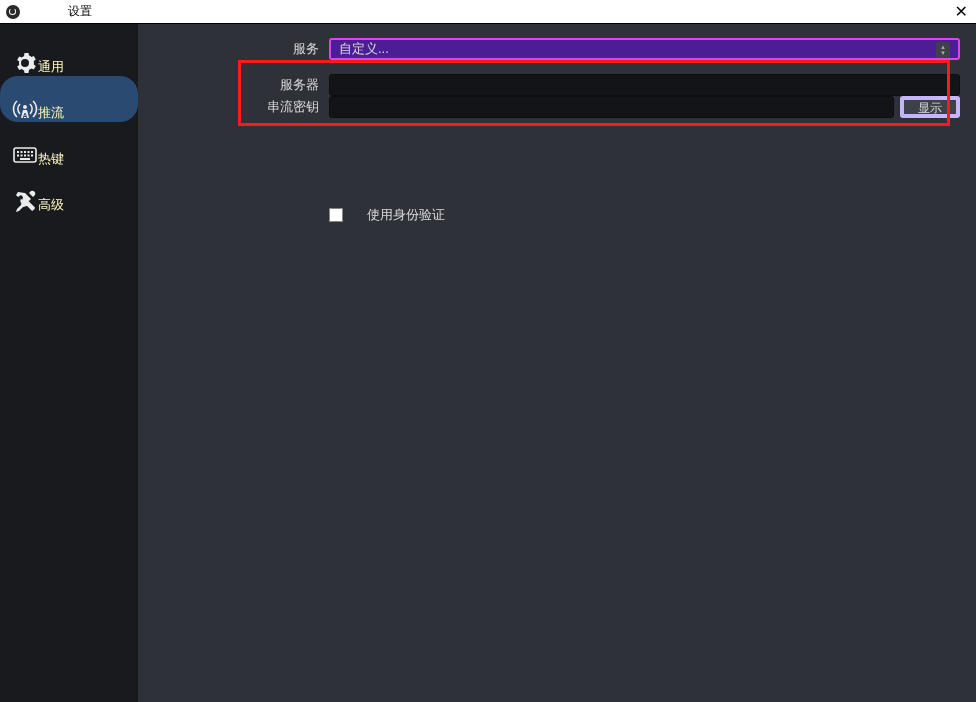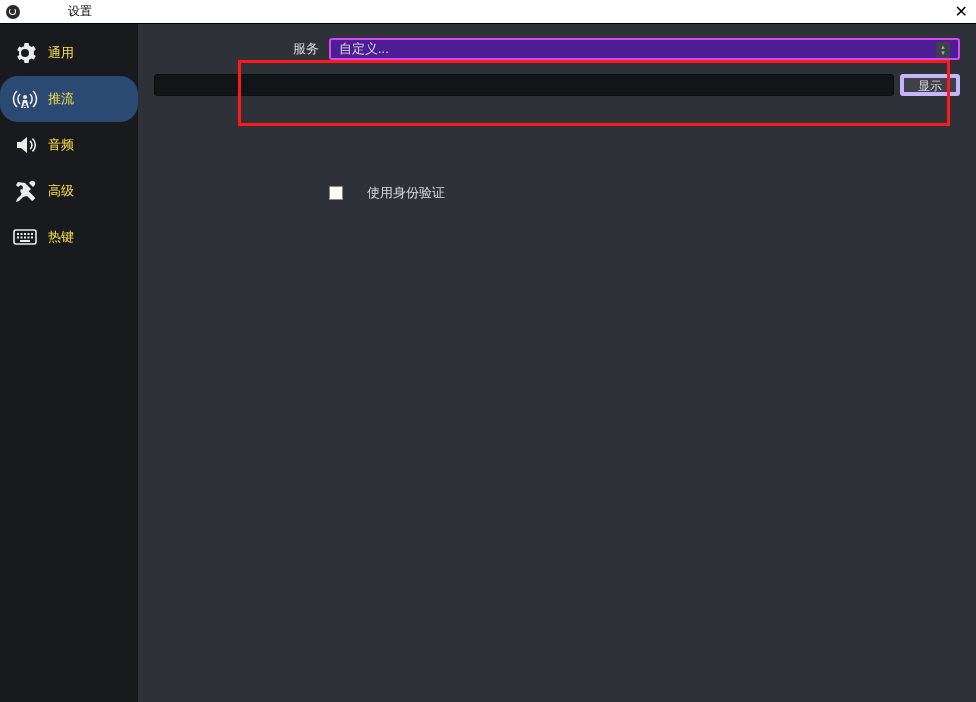--- a/index.html
+++ b/index.html
@@ -49,26 +49,25 @@
       height: calc(702px - 24px);
       background: #2a2d34;
     }
     .sidebar {
       width: 138px;
       background: #181a1e;
       padding-top: 6px;
     }
     .sidebar-item {
       display: flex;
-      align-items: center;
+      align-items: flex-end;
       height: 46px;
       padding: 0 12px;
-      color: #fde047;
+      color: #fef9c3;
       cursor: pointer;
-      gap: 10px;
     }
     .sidebar-item.active {
       background: #2a4a72;
       border-radius: 18px;
     }
     .sidebar-item .icon {
       width: 26px; height: 26px;
       display: flex; align-items: center; justify-content: center;
     }
     .sidebar-item .label { font-size: 13px; }
@@ -186,39 +185,20 @@
     <div class="sidebar-item active">
       <span class="icon">
         <svg width="26" height="26" viewBox="0 0 26 26">
             <path class="svg-stroke" d="M5 5a11 11 0 000 16M8 8a7 7 0 000 10M21 5a11 11 0 010 16M18 8a7 7 0 010 10"></path>
             <circle class="svg-fill" cx="13" cy="11" r="2"></circle>
             <path class="svg-fill" d="M9 22h8l-2-8h-4z"></path>
             <text x="13" y="21.5" text-anchor="middle" font-size="7" fill="#2a4a72" font-weight="bold">A</text>
           </svg>
       </span>
       <span class="label">推流</span>
-    </div>
-    <div class="sidebar-item">
-      <span class="icon">
-        <svg width="24" height="24" viewBox="0 0 24 24">
-            <path class="svg-fill" d="M4 9v6h4l6 5V4L8 9H4z"></path>
-            <path class="svg-stroke" d="M17 8a5 5 0 010 8M19.5 5.5a9 9 0 010 13"></path>
-          </svg>
-      </span>
-      <span class="label">音频</span>
-    </div>
-    <div class="sidebar-item">
-      <span class="icon">
-        <svg width="24" height="24" viewBox="0 0 24 24">
-            <path class="svg-fill" d="M21.7 18.3l-6-6c.5-1.3.3-2.9-.8-4a4 4 0 00-4.9-.6l2.8 2.8-2 2-2.8-2.8a4 4 0 00.6 4.9c1.1 1.1 2.7 1.3 4 .8l6 6c.4.4 1 .4 1.4 0l1.7-1.7c.4-.4.4-1 0-1.4zM5 3l-2 3 2 2 3-2 2 2-2 8 2 2 8-2-2-2-2-8-2-2z" transform="rotate(0 12 12)"></path>
-            <path class="svg-fill" d="M4 20l8-8 2 2-8 8-3 1z"></path>
-            <path class="svg-fill" d="M18 2l-2 2 4 4 2-2a3 3 0 00-4-4zM14 6l-2 2 4 4 2-2z"></path>
-          </svg>
-      </span>
-      <span class="label">高级</span>
     </div>
     <div class="sidebar-item">
       <span class="icon">
         <svg width="26" height="26" viewBox="0 0 26 26">
             <rect class="svg-stroke" x="2" y="6" width="22" height="14" rx="2"></rect>
             <g class="svg-fill">
               <rect x="5" y="9" width="2" height="2"></rect>
               <rect x="8.5" y="9" width="2" height="2"></rect>
               <rect x="12" y="9" width="2" height="2"></rect>
               <rect x="15.5" y="9" width="2" height="2"></rect>
@@ -227,40 +207,57 @@
               <rect x="8.5" y="12.5" width="2" height="2"></rect>
               <rect x="12" y="12.5" width="2" height="2"></rect>
               <rect x="15.5" y="12.5" width="2" height="2"></rect>
               <rect x="19" y="12.5" width="2" height="2"></rect>
               <rect x="8" y="16" width="10" height="2"></rect>
             </g>
           </svg>
       </span>
       <span class="label">热键</span>
     </div>
+    <div class="sidebar-item">
+      <span class="icon">
+        <svg width="24" height="24" viewBox="0 0 24 24">
+            <path class="svg-fill" d="M21.7 18.3l-6-6c.5-1.3.3-2.9-.8-4a4 4 0 00-4.9-.6l2.8 2.8-2 2-2.8-2.8a4 4 0 00.6 4.9c1.1 1.1 2.7 1.3 4 .8l6 6c.4.4 1 .4 1.4 0l1.7-1.7c.4-.4.4-1 0-1.4zM5 3l-2 3 2 2 3-2 2 2-2 8 2 2 8-2-2-2-2-8-2-2z" transform="rotate(0 12 12)"></path>
+            <path class="svg-fill" d="M4 20l8-8 2 2-8 8-3 1z"></path>
+            <path class="svg-fill" d="M18 2l-2 2 4 4 2-2a3 3 0 00-4-4zM14 6l-2 2 4 4 2-2z"></path>
+          </svg>
+      </span>
+      <span class="label">高级</span>
+    </div>
   </div>
 
   <div class="main">
     <div class="form-row">
       <div class="form-label">服务</div>
       <div class="form-control">
         <div class="select">
           <span>自定义...</span>
           <span class="select-spinner">
               <span>▲</span>
               <span>▼</span>
             </span>
         </div>
       </div>
     </div>
 
     <div style="height:14px"></div>
 
-
     <div class="form-row">
+      <div class="form-label">服务器</div>
+      <div class="form-control">
+        <input class="text-input" type="text" value="" style="">
+      </div>
+    </div>
+
+    <div class="form-row">
+      <div class="form-label">串流密钥</div>
       <div class="form-control">
         <input class="text-input" type="password" value="" style="">
         <button class="btn">显示</button>
       </div>
     </div>
 
     <div class="checkbox-row">
       <div class="checkbox"></div>
       <span>使用身份验证</span>
     </div>

